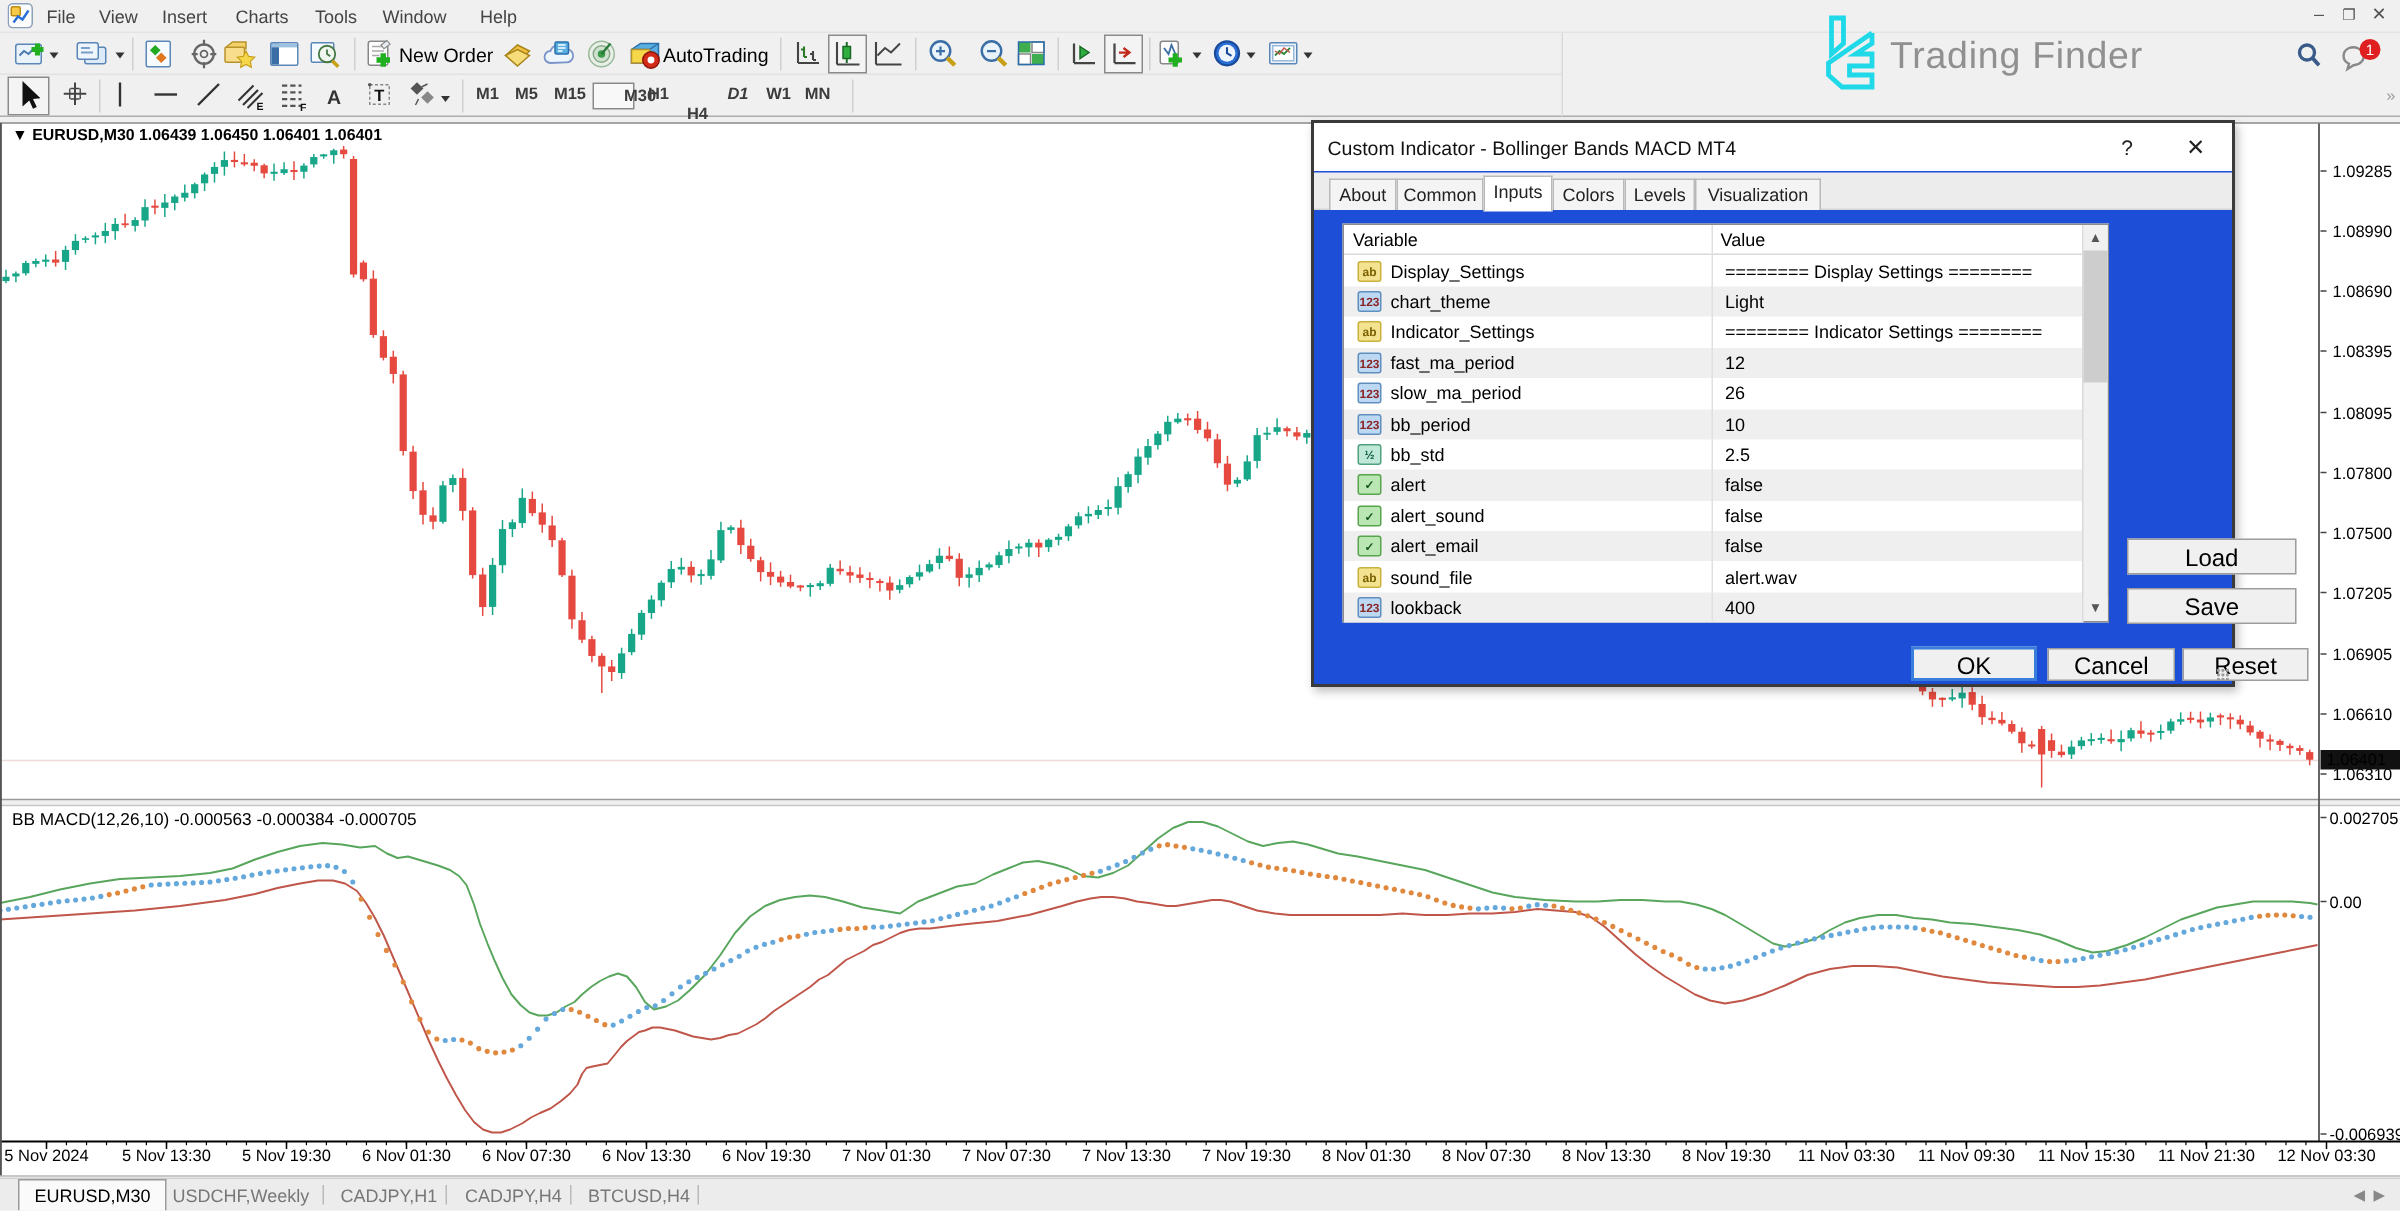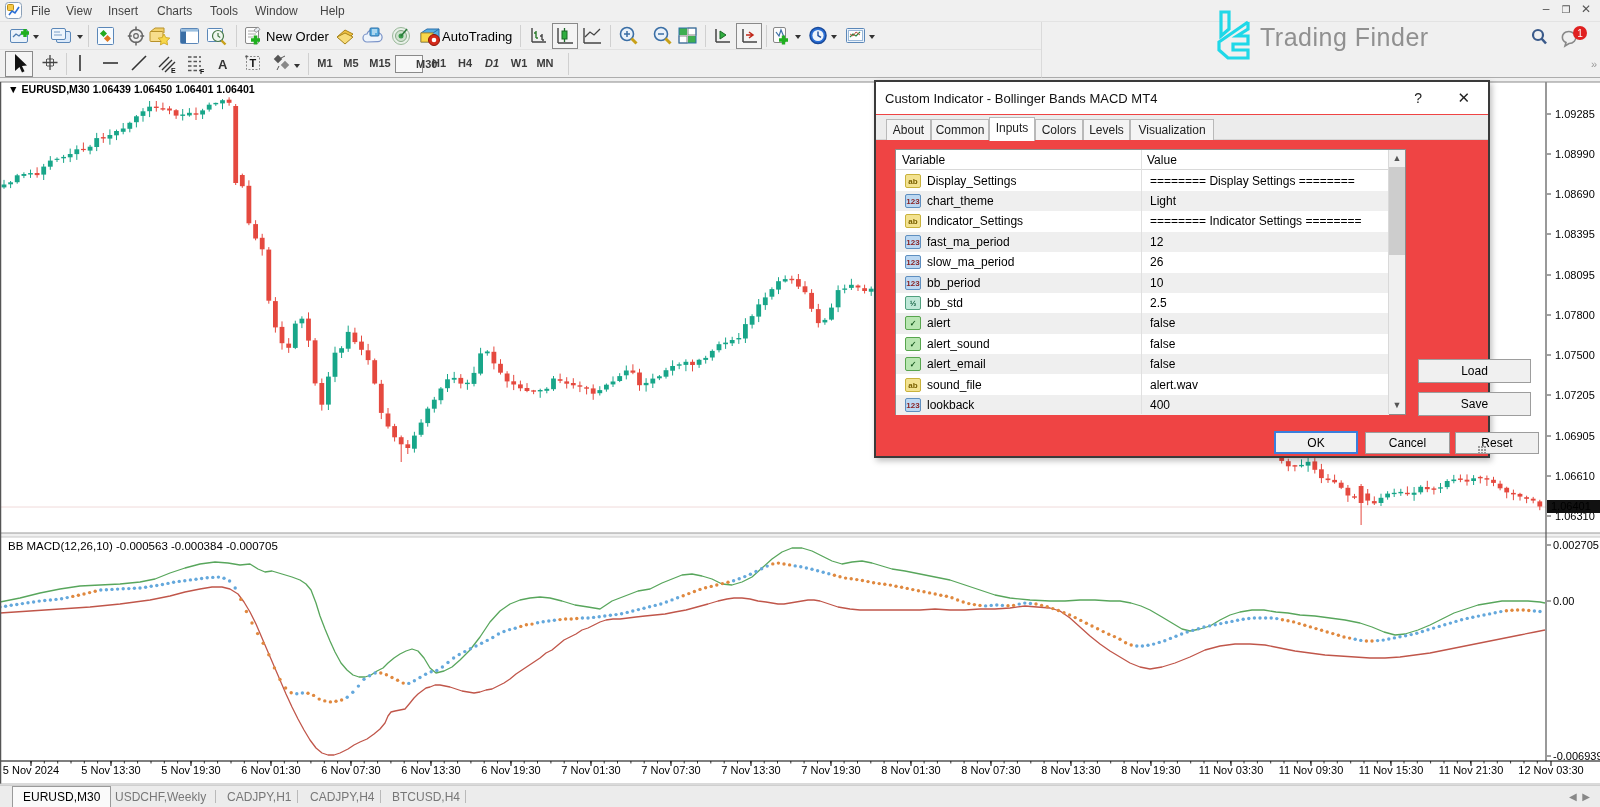--- a/index.html
+++ b/index.html
@@ -25,21 +25,21 @@
 .ddarrow{position:absolute;top:13px;width:0;height:0;border-left:3.5px solid transparent;
   border-right:3.5px solid transparent;border-top:4px solid #333;}
 
 #logo{position:absolute;left:1205px;top:8px;z-index:6;}
 #logotext{position:absolute;left:1260px;top:23px;z-index:6;font-size:25px;color:#909090;
   letter-spacing:0.5px;}
 #winbtns{position:absolute;right:4px;top:2px;z-index:7;color:#555;font-size:12px;}
 #winbtns span{display:inline-block;width:20px;text-align:center;}
 #srchat{position:absolute;right:8px;top:26px;z-index:7;}
 
-#dlg{position:absolute;left:874px;top:80px;width:616px;height:378px;background:#ef4444;
+#dlg{position:absolute;left:874px;top:80px;width:616px;height:378px;background:#1d4ed8;
   border:2px solid #3a3a3a;z-index:10;box-shadow:2px 3px 6px rgba(0,0,0,0.25);}
 #dlgtitle{position:absolute;left:0;top:0;width:100%;height:32px;background:#fff;
   font-size:13px;color:#111;}
 #dlgtitle .t{position:absolute;left:9px;top:9px;}
 #dlgtitle .q{position:absolute;right:66px;top:8px;font-size:14px;color:#222;}
 #dlgtitle .x{position:absolute;right:18px;top:7px;font-size:15px;color:#222;}
 #tabstrip{position:absolute;left:0;top:33px;width:100%;height:25px;background:#ececec;border-bottom:1px solid #d5d5d5;}
 .tab{position:absolute;top:4px;height:21px;background:#f4f4f4;border:1px solid #b9b9b9;
   border-bottom:none;font-size:12px;color:#222;text-align:center;padding-top:3px;}
 .tabsel{top:2px;height:24px;background:#fff;z-index:2;}
@@ -55,21 +55,21 @@
 .i-ab{background:#f3e290;border:1px solid #c9b23c;color:#7a6000;}
 .i-123{background:#bcd8f2;border:1px solid #5f8fc0;color:#8a2525;}
 .i-12{background:#bfe8d8;border:1px solid #51a07e;color:#0c5c3c;}
 .i-b{background:#b9e6b2;border:1px solid #58a54e;color:#14551c;}
 #sb{position:absolute;right:0;top:0;width:17px;height:264px;background:#f0f0f0;border-left:1px solid #d9d9d9;}
 #sb .up,#sb .dn{position:absolute;left:0;width:16px;height:17px;background:#f0f0f0;color:#555;
   font-size:9px;text-align:center;line-height:17px;}
 #sb .up{top:0;}
 #sb .dn{bottom:0;}
 #sb .th{position:absolute;left:0;top:17px;width:16px;height:88px;background:#cdcdcd;}
-.btn{position:absolute;background:#f0f0f0;border:1px solid #9d9d9d;font-size:12px;color:#000;
+.btn{position:absolute;background:#f0f0f0;border:1px solid #9d9d9d;font-size:16px;color:#000;
   text-align:center;}
 .btnfocus{border:2px solid #3a7edc;}
 
 #bottombar{position:absolute;left:0;top:785px;width:1600px;height:22px;background:#ececec;z-index:5;
   border-top:1px solid #cfcfcf;padding-left:44px;}
 .btab{position:absolute;top:1px;height:20px;font-size:12px;color:#777;padding:3px 10px 0 10px;}
 .btabsel{background:#fafafa;border:1px solid #9a9a9a;border-bottom:none;color:#000;top:0;height:21px;}
 .btsep{position:absolute;top:4px;width:1px;height:13px;background:#b9b9b9;}
 </style>
 </head>
@@ -1206,21 +1206,21 @@
         <rect x="3" y="4" width="6" height="6" fill="#555" transform="rotate(45 6 7)"></rect>
 <rect x="10" y="10" width="6" height="6" fill="#888" transform="rotate(45 13 13)"></rect>
 <path d="M9 6 l4 -2 M7 14 l-2 4" stroke="#555" stroke-width="1"></path>
       </svg>
 <div class="ddarrow" style="left:294px;top:14px"></div>
 <div class="sep2" style="left:308px"></div>
 <div class="tfbtn" style="left:315px;width:20px;">M1</div>
 <div class="tfbtn" style="left:341px;width:20px;">M5</div>
 <div class="tfbtn" style="left:367px;width:26px;">M15</div>
 <div class="tfbtn" style="left:429px;width:20px;">H1</div>
-<div class="tfbtn" style="left:455px;width:20px;">H4</div>
+<div class="tfbtn" style="left:455px;width:20px;margin-top:13px;">H4</div>
 <div class="tfbtn" style="left:482px;width:20px;font-style:italic;">D1</div>
 <div class="tfbtn" style="left:508px;width:22px;">W1</div>
 <div class="tfbtn" style="left:534px;width:22px;">MN</div>
 <div class="tfbtn tfsel" style="left:395px;width:28px;padding-left:20px;">M30</div>
 <div class="sep2" style="left:568px"></div>
     </div>
 <div id="tbrtop">
       <div style="position:absolute;right:3px;top:36px;color:#999;font-size:11px;">»</div>
     </div>
 <div id="logo"><svg width="52" height="58" viewBox="0 0 52 58">

